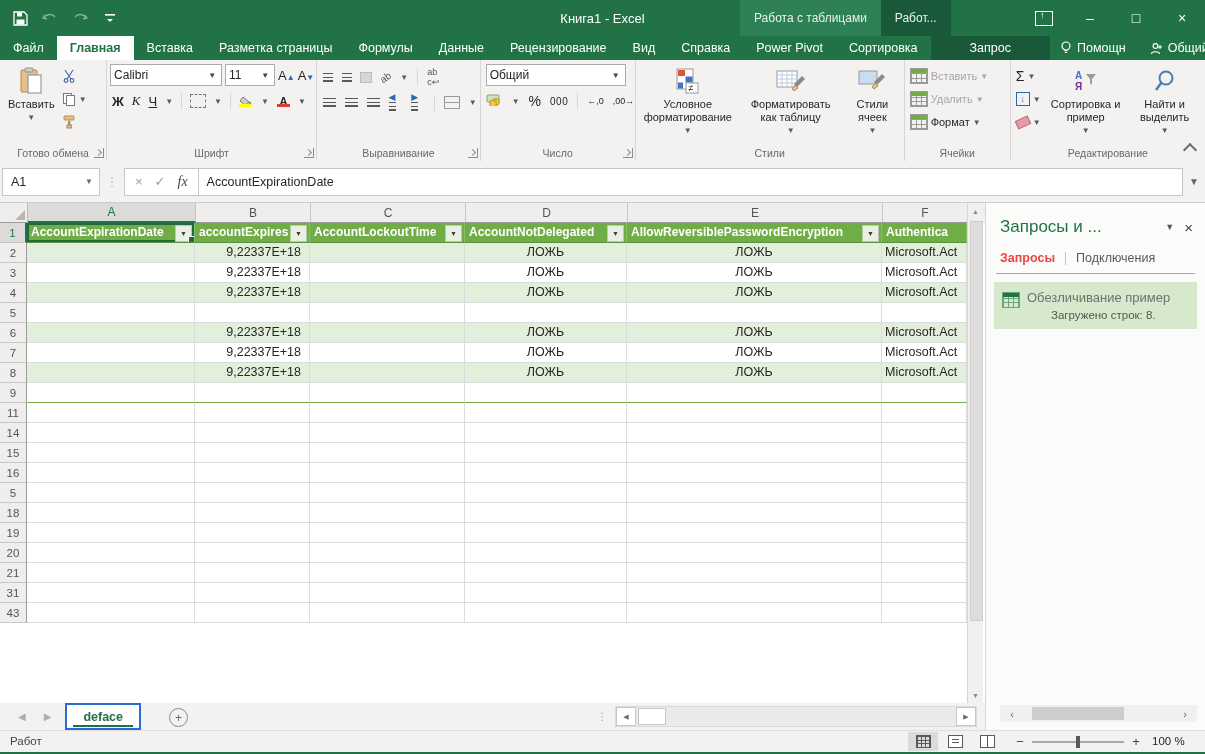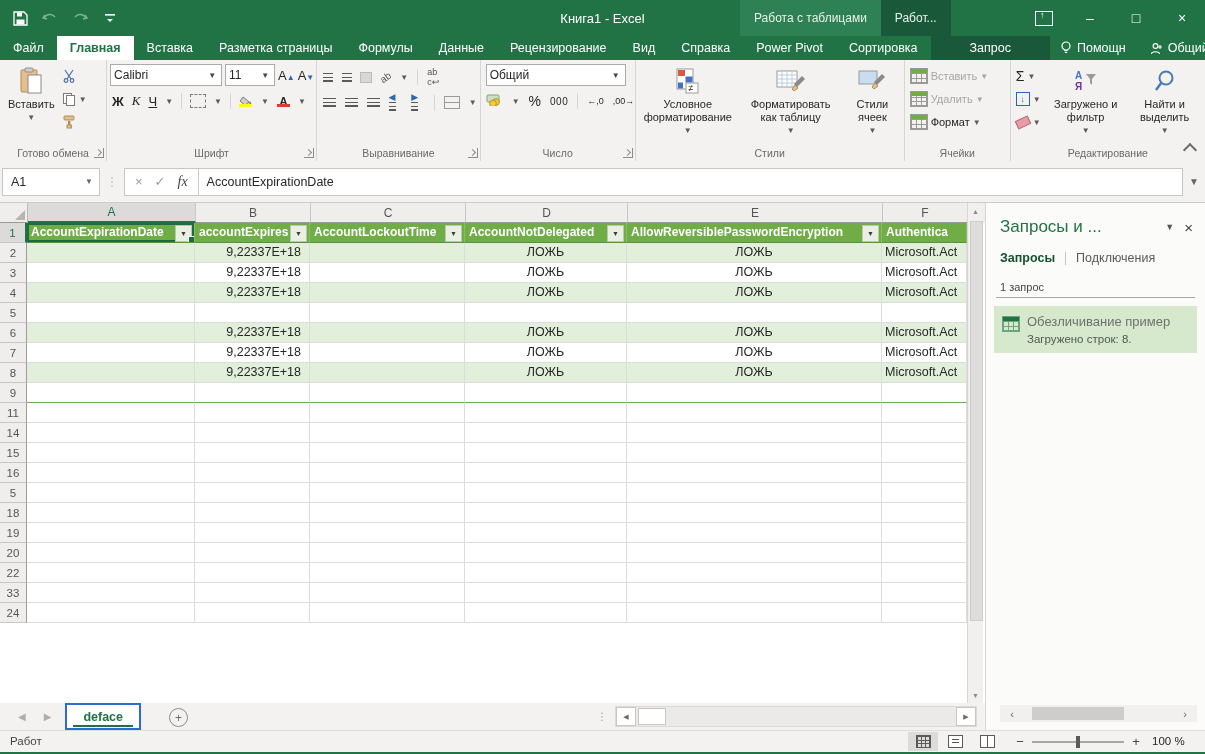--- a/index.html
+++ b/index.html
@@ -103,32 +103,32 @@
   .vscroll .arr{position:absolute;left:0;width:15px;height:16px;display:flex;align-items:center;justify-content:center;font-size:7px;color:#8a8a8a;cursor:pointer;}
   .vthumb{position:absolute;left:2px;top:18px;width:11px;height:398px;background:#dedddc;border:1px solid #cfcdcb;cursor:grab;}
 
   
   .panel{position:absolute;left:985px;top:203px;width:220px;height:527px;background:#fbfbfa;border-left:1px solid #d8d6d4;box-sizing:border-box;}
   .p-head{display:flex;align-items:center;padding:14px 12px 8px 14px;}
   .p-title{font-size:17px;color:#217346;flex:1;white-space:nowrap;overflow:hidden;}
   .p-caret{color:#555;font-size:9px;padding:0 10px;cursor:pointer;}
   .p-close{color:#444;font-size:15px;cursor:pointer;}
   .p-tabs{display:flex;align-items:center;gap:10px;padding:6px 14px 8px;font-size:12.5px;color:#5a5a5a;}
-  .p-tab.active{font-weight:bold;color:#14532d;}
+  .p-tab.active{font-weight:bold;color:#ef4444;}
   .p-tabsep{width:1px;height:13px;background:#c5c3c1;}
   .p-count{font-size:11px;color:#444;padding:8px 14px 4px;}
   .p-rule{height:1px;background:#a9a7a5;margin:0 10px 8px 10px;}
   .p-query{margin:4px 8px;background:#d7e9cd;display:flex;gap:7px;padding:8px 8px;cursor:pointer;}
   .q-grid{width:16px;height:14px;flex:none;margin-top:2px;background:
      linear-gradient(#217346 0 4px,transparent 4px),
      repeating-linear-gradient(to right,#6aa57e 0 1px,transparent 1px 5px),
      repeating-linear-gradient(to bottom,#6aa57e 0 1px,transparent 1px 4.5px);
      border:1px solid #6aa57e;}
   .q-name{font-size:13px;color:#707070;white-space:nowrap;}
-  .q-detail{font-size:11.5px;color:#4e5a4e;margin-top:4px;}
+  .q-detail{font-size:11.5px;color:#4e5a4e;margin-top:4px;margin-left:24px;}
   .p-hscroll{position:absolute;left:14px;right:8px;bottom:8px;height:17px;background:#f1f0ef;display:flex;align-items:center;}
   .p-hscroll .pa{width:24px;text-align:center;color:#666;font-size:11px;cursor:pointer;}
   .p-hthumb{height:13px;background:#cfcdcb;width:92px;margin-left:8px;cursor:grab;}
   .p-hscroll .pa.r{margin-left:auto;}
 
   
   .tabbar{position:absolute;left:0;top:703px;width:985px;height:27px;background:#f3f2f1;border-bottom:1px solid #e0dedc;display:flex;align-items:stretch;}
   .nav-arrows{display:flex;align-items:center;gap:18px;padding:0 14px 0 18px;color:#b0aeac;font-size:10px;}
   .sheettab{position:relative;margin-top:0;background:#fff;border:2px solid #2b6cd4;border-bottom-width:2px;display:flex;align-items:center;padding:0 16px;font-size:12.5px;font-weight:bold;color:#217346;cursor:pointer;}
   .sheettab:after{content:"";position:absolute;left:6px;right:6px;bottom:1px;height:2px;background:#217346;}
@@ -452,21 +452,21 @@
           </span>
       </div>
       <div class="bigbtn" style="width:76px;">
         <span class="bico">
           <svg width="26" height="26" viewBox="0 0 26 26">
               <text x="2" y="11" font-size="10" font-weight="bold" fill="#4472c4">А</text>
               <text x="2" y="22" font-size="10" font-weight="bold" fill="#7030a0">Я</text>
               <path d="M13 6 L23 6 L19 11 L19 17 L17 15 L17 11 Z" fill="#9a9a9a"></path>
             </svg>
         </span>
-        <span>Загружено и фильтр</span>
+        <span>Сортировка и пример</span>
           <span class="caret">▼</span>
       </div>
       <div class="bigbtn" style="width:62px;">
         <span class="bico">
           <svg width="24" height="24" viewBox="0 0 24 24">
               <circle cx="13" cy="9" r="6.5" fill="none" stroke="#4a7ab5" stroke-width="2"></circle>
               <path d="M8.5 13.5 L3 21" stroke="#4a7ab5" stroke-width="2.4"></path>
             </svg>
         </span>
         <span>Найти и выделить</span>
@@ -668,39 +668,39 @@
         <div class="grow">
           <div class="rowhdr">20</div>
           <div class="cell" style="width: 168px;"></div>
           <div class="cell" style="width: 115px;"></div>
           <div class="cell" style="width: 155px;"></div>
           <div class="cell" style="width: 162px;"></div>
           <div class="cell" style="width: 255px;"></div>
           <div class="cell" style="width: 85px;"></div>
         </div>
         <div class="grow">
-          <div class="rowhdr">22</div>
-          <div class="cell" style="width: 168px;"></div>
-          <div class="cell" style="width: 115px;"></div>
-          <div class="cell" style="width: 155px;"></div>
-          <div class="cell" style="width: 162px;"></div>
-          <div class="cell" style="width: 255px;"></div>
-          <div class="cell" style="width: 85px;"></div>
-        </div>
-        <div class="grow">
-          <div class="rowhdr">33</div>
-          <div class="cell" style="width: 168px;"></div>
-          <div class="cell" style="width: 115px;"></div>
-          <div class="cell" style="width: 155px;"></div>
-          <div class="cell" style="width: 162px;"></div>
-          <div class="cell" style="width: 255px;"></div>
-          <div class="cell" style="width: 85px;"></div>
-        </div>
-        <div class="grow">
-          <div class="rowhdr">24</div>
+          <div class="rowhdr">21</div>
+          <div class="cell" style="width: 168px;"></div>
+          <div class="cell" style="width: 115px;"></div>
+          <div class="cell" style="width: 155px;"></div>
+          <div class="cell" style="width: 162px;"></div>
+          <div class="cell" style="width: 255px;"></div>
+          <div class="cell" style="width: 85px;"></div>
+        </div>
+        <div class="grow">
+          <div class="rowhdr">31</div>
+          <div class="cell" style="width: 168px;"></div>
+          <div class="cell" style="width: 115px;"></div>
+          <div class="cell" style="width: 155px;"></div>
+          <div class="cell" style="width: 162px;"></div>
+          <div class="cell" style="width: 255px;"></div>
+          <div class="cell" style="width: 85px;"></div>
+        </div>
+        <div class="grow">
+          <div class="rowhdr">43</div>
           <div class="cell" style="width: 168px;"></div>
           <div class="cell" style="width: 115px;"></div>
           <div class="cell" style="width: 155px;"></div>
           <div class="cell" style="width: 162px;"></div>
           <div class="cell" style="width: 255px;"></div>
           <div class="cell" style="width: 85px;"></div>
         </div>
       </div>
     <div class="vscroll">
       <span class="arr" style="top:0;">▲</span>
@@ -713,21 +713,20 @@
     <div class="p-head">
       <span class="p-title">Запросы и ...</span>
       <span class="p-caret">▼</span>
       <span class="p-close">×</span>
     </div>
     <div class="p-tabs">
       <span class="p-tab active">Запросы</span>
       <span class="p-tabsep"></span>
       <span class="p-tab">Подключения</span>
     </div>
-    <div class="p-count">1 запрос</div>
     <div class="p-rule"></div>
     <div class="p-query">
       <span class="q-grid"></span>
       <span>
         <span class="q-name" style="display:block;">Обезличивание пример</span>
         <span class="q-detail" style="display:block;">Загружено строк: 8.</span>
       </span>
     </div>
     <div class="p-hscroll">
       <span class="pa">‹</span>

